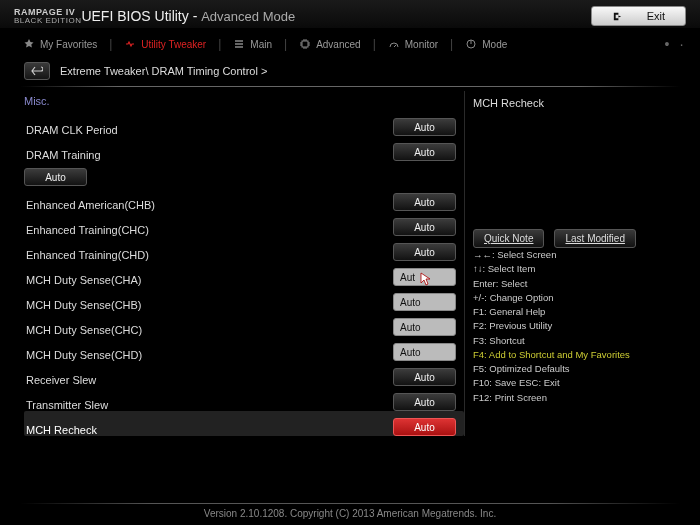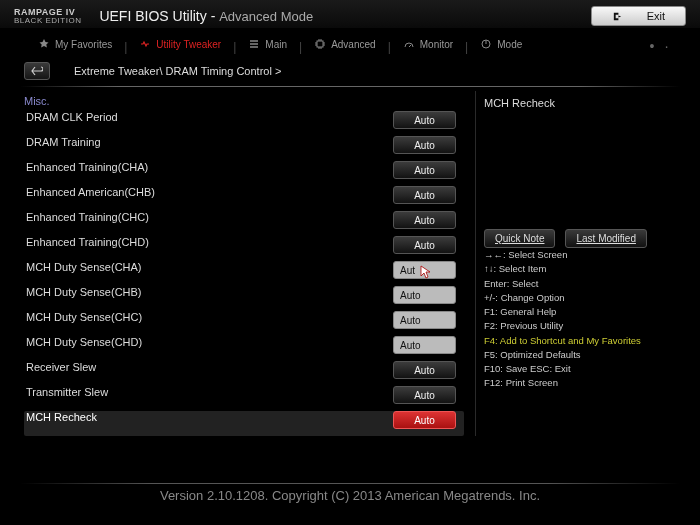--- a/index.html
+++ b/index.html
@@ -1,54 +1,54 @@
 <!DOCTYPE html>
 <html><head>
 <meta charset="utf-8">
 <style>
 *{margin:0;padding:0;box-sizing:border-box;font-family:Verdana,sans-serif}
 body{width:700px;height:525px;background:#000;color:#ddd;font-size:10px;overflow:hidden;position:relative}
 .hdr{display:flex;align-items:center;padding:6px 14px 2px;background:linear-gradient(180deg,#1a1a1a,#0a0a0a)}
 .logo{font-size:8px;line-height:1;color:#aaa;letter-spacing:.5px}
 .logo b{font-size:9px;color:#ccc}
-.ttl{margin-left:18px;font-size:14px;color:#eee;flex:1}
+.ttl{font-size:14px;color:#eee;flex:1}
 .mode{color:#aaa;font-size:13px}
 .exit{background:linear-gradient(180deg,#f8f8f8,#ccc);color:#111;border:1px solid #888;border-radius:3px;padding:3px 20px;font-size:11px;cursor:pointer;display:flex;align-items:center;gap:24px}
 .exit svg{width:11px;height:11px}
-.tabs{display:flex;align-items:flex-end;padding:6px 28px 4px;gap:2px}
+.tabs{display:flex;align-items:center;padding:6px 13px 4px;gap:2px}
 .tab{display:flex;align-items:center;gap:5px;padding:4px 10px;color:#999;font-size:10px;cursor:pointer}
 .tab.act{color:#d22}
 .tab svg{width:12px;height:12px}
 .tsep{color:#444;font-size:12px}
 .dots{margin-left:auto;color:#666;font-size:14px;letter-spacing:3px}
-.bc{display:flex;align-items:center;gap:24px;padding:4px 24px 2px}
+.bc{display:flex;align-items:center;gap:10px;padding:4px 24px 2px}
 .back{width:26px;height:18px;background:linear-gradient(180deg,#3a3a3a,#151515);border:1px solid #555;border-radius:3px;display:flex;align-items:center;justify-content:center;cursor:pointer}
 .back svg{width:12px;height:10px;stroke:#ccc}
 .bctxt{font-size:11px;color:#ddd}
 .hr{height:1px;background:linear-gradient(90deg,transparent,#666 15%,#666 85%,transparent);margin:4px 20px}
-.body{display:flex;padding:0 16px 0 24px;gap:11px}
+.body{display:flex;padding:0 16px 0 24px;gap:0}
 .left{width:440px}
 .right{flex:1;padding-left:8px;border-left:1px solid #2a2a2a}
 .sec{color:#88c;font-size:11px;padding:4px 0 4px}
-.row{display:flex;align-items:flex-start;height:25px;padding-right:8px}
+.row{display:flex;align-items:flex-end;height:25px;padding-right:8px}
 .row.sel{background:#222;border-radius:2px}
 .lbl{flex:1;font-size:11px;color:#ddd;padding-left:2px}
 .sel .lbl{color:#fff}
 .val{width:63px;height:18px;border-radius:3px;display:flex;align-items:center;justify-content:center;font-size:10px;cursor:pointer}
 .val.btn{background:linear-gradient(180deg,#3c3c3c,#121212);border:1px solid #555;color:#eee}
 .val.redbtn{background:linear-gradient(180deg,#d33,#a11);border:1px solid #e55;color:#fff}
 .val.txt{background:#bbb;border:1px solid #888;color:#111;justify-content:flex-start;padding-left:6px;position:relative}
 .cur{position:absolute;left:26px;top:3px}
 .cur svg{width:14px;height:14px}
 .rttl{font-size:11px;color:#ddd;padding:6px 0 120px}
 .rbtns{display:flex;gap:10px;}
 .rbtn{background:linear-gradient(180deg,#3a3a3a,#111);border:1px solid #555;border-radius:3px;padding:3px 10px;font-size:10px;color:#ddd;cursor:pointer;text-decoration:underline}
 .help{font-size:9.5px;line-height:1.5;color:#ccc}
 .help .hl{color:#cc3}
-.ftr{position:absolute;bottom:22px;left:0;right:0;text-align:center;font-size:13px;color:#888}
+.ftr{position:absolute;bottom:6px;left:0;right:0;text-align:center;font-size:10px;color:#888}
 .hr2{height:1px;background:linear-gradient(90deg,transparent,#555 20%,#555 80%,transparent);margin:0 20px 4px}
 </style>
 </head>
 <body>
 
 <div class="hdr">
   <div class="logo"><b>RAMPAGE IV</b><br><span>BLACK EDITION</span></div>
   <div class="ttl"><span>UEFI BIOS Utility - </span><span class="mode">Advanced Mode</span></div>
   <button class="exit">
     <svg viewBox="0 0 12 12">
@@ -122,21 +122,20 @@
     <div id="rows">
         <div class="row">
           <div class="lbl">DRAM CLK Period</div>
           <div class="val btn">Auto</div>
         </div>
         <div class="row">
           <div class="lbl">DRAM Training</div>
           <div class="val btn">Auto</div>
         </div>
         <div class="row">
-          <div class="lbl">Enhanced Training(CHA)</div>
           <div class="val btn">Auto</div>
         </div>
         <div class="row">
           <div class="lbl">Enhanced American(CHB)</div>
           <div class="val btn">Auto</div>
         </div>
         <div class="row">
           <div class="lbl">Enhanced Training(CHC)</div>
           <div class="val btn">Auto</div>
         </div>
@@ -182,20 +181,21 @@
       <button class="rbtn">Quick Note</button>
       <button class="rbtn">Last Modified</button>
     </div>
     <div class="help">
       <div>→←: Select Screen</div>
         <div>↑↓: Select Item</div>
         <div>Enter: Select</div>
       <div>+/-: Change Option</div>
         <div>F1: General Help</div>
         <div>F2: Previous Utility</div>
+      <div>F3: Shortcut</div>
         <div class="hl">F4: Add to Shortcut and My Favorites</div>
       <div>F5: Optimized Defaults</div>
         <div>F10: Save  ESC: Exit</div>
         <div>F12: Print Screen</div>
     </div>
   </div>
 </div>
 
 <div class="ftr">
   <div class="hr2"></div>

